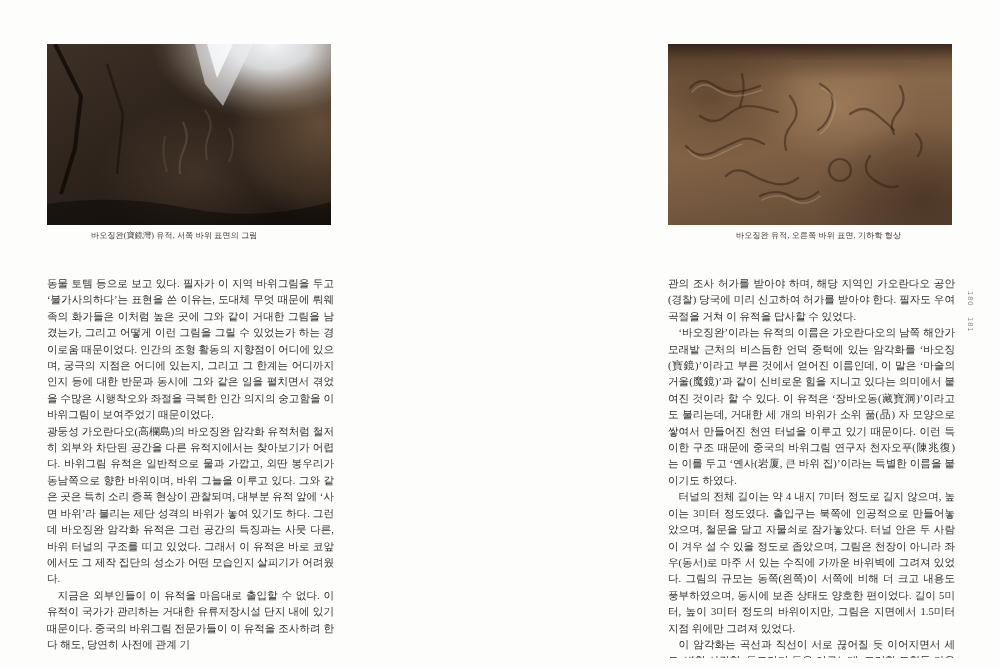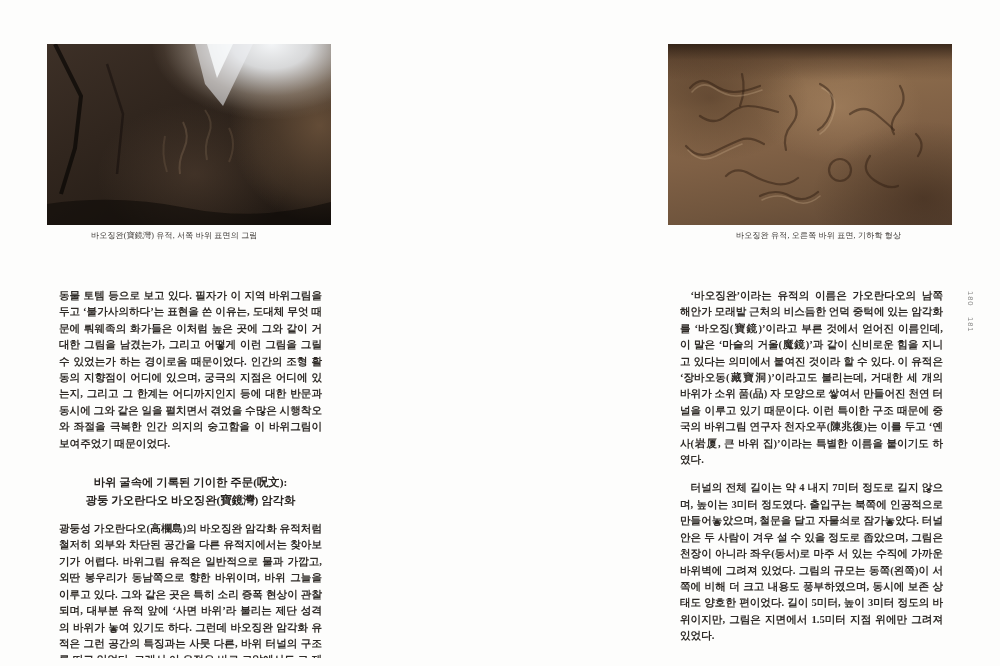--- a/index.html
+++ b/index.html
@@ -41,21 +41,21 @@
   
   .page-body{
     position:absolute;top:276px;width:287px;
     font-size:10.6px;line-height:16.4px;
     text-align:justify;
     overflow:hidden;
     height:382px;
   }
   .body-left{left:47px;}
   .body-right{left:668px;}
-  .page-body p{margin:12px;font-weight:bold;}
+  .page-body p{margin:0;}
   .indent{text-indent:1em;}
   .section-heading{
     margin:21px 0 11px 0;
     text-align:center;
     font-weight:bold;
     font-size:11.4px;
     line-height:18px;
     color:#26221f;
   }
   
@@ -84,24 +84,20 @@
       <path d="M158,66 q9,12 4,24 t-2,26" stroke="rgba(185,155,122,0.18)" stroke-width="2" fill="none"></path>
       <path d="M118,92 q-4,18 2,36" stroke="rgba(185,155,122,0.15)" stroke-width="2" fill="none"></path>
       <path d="M182,84 q8,16 0,34" stroke="rgba(160,130,100,0.2)" stroke-width="2" fill="none"></path>
       <path d="M0,160 Q70,150 140,164 T284,158 L284,181 L0,181 Z" fill="rgba(8,5,3,0.5)"></path>
     </svg>
   </div>
   <div class="caption caption-left">바오징완(寶鏡灣) 유적, 서쪽 바위 표면의 그림</div>
 
   <div class="page-body body-left">
     <p>동물 토템 등으로 보고 있다. 필자가 이 지역 바위그림을 두고 ‘불가사의하다’는 표현을 쓴 이유는, 도대체 무엇 때문에 뤄웨족의 화가들은 이처럼 높은 곳에 그와 같이 거대한 그림을 남겼는가, 그리고 어떻게 이런 그림을 그릴 수 있었는가 하는 경이로움 때문이었다. 인간의 조형 활동의 지향점이 어디에 있으며, 궁극의 지점은 어디에 있는지, 그리고 그 한계는 어디까지인지 등에 대한 반문과 동시에 그와 같은 일을 펼치면서 겪었을 수많은 시행착오와 좌절을 극복한 인간 의지의 숭고함을 이 바위그림이 보여주었기 때문이었다.</p>
-    <div class="section-heading">
-      <div>바위 굴속에 기록된 기이한 주문(呪文):</div>
-      <div>광둥 가오란다오 바오징완(寶鏡灣) 암각화</div>
-    </div>
     <p>광둥성 가오란다오(高欄島)의 바오징완 암각화 유적처럼 철저히 외부와 차단된 공간을 다른 유적지에서는 찾아보기가 어렵다. 바위그림 유적은 일반적으로 물과 가깝고, 외딴 봉우리가 동남쪽으로 향한 바위이며, 바위 그늘을 이루고 있다. 그와 같은 곳은 특히 소리 증폭 현상이 관찰되며, 대부분 유적 앞에 ‘사면 바위’라 불리는 제단 성격의 바위가 놓여 있기도 하다. 그런데 바오징완 암각화 유적은 그런 공간의 특징과는 사뭇 다른, 바위 터널의 구조를 띠고 있었다. 그래서 이 유적은 바로 코앞에서도 그 제작 집단의 성소가 어떤 모습인지 살피기가 어려웠다.</p>
     <p class="indent">지금은 외부인들이 이 유적을 마음대로 출입할 수 없다. 이 유적이 국가가 관리하는 거대한 유류저장시설 단지 내에 있기 때문이다. 중국의 바위그림 전문가들이 이 유적을 조사하려 한다 해도, 당연히 사전에 관계 기</p>
   </div>
 
   <div class="photo photo-right">
     <svg viewBox="0 0 284 181" xmlns="http://www.w3.org/2000/svg">
       <g stroke="rgba(48,30,17,0.5)" stroke-width="2.2" fill="none" stroke-linecap="round">
         <path d="M22,44 q10,-12 22,-4 t22,8 t26,-6"></path>
         <path d="M32,72 q14,10 26,0 t22,-10 t30,6"></path>
         <path d="M18,102 q12,14 28,6 t26,-12 t24,4"></path>
@@ -120,20 +116,21 @@
         <path d="M24,48 q10,-12 22,-4 t22,8 t26,-6"></path>
         <path d="M20,106 q12,14 28,6 t26,-12"></path>
         <path d="M154,44 q16,8 12,24 t-14,22"></path>
         <path d="M94,156 q16,-8 30,0 t28,-4"></path>
       </g>
     </svg>
   </div>
   <div class="caption caption-right">바오징완 유적, 오른쪽 바위 표면, 기하학 형상</div>
 
   <div class="page-body body-right">
+    <p>관의 조사 허가를 받아야 하며, 해당 지역인 가오란다오 공안(경찰) 당국에 미리 신고하여 허가를 받아야 한다. 필자도 우여곡절을 거쳐 이 유적을 답사할 수 있었다.</p>
     <p class="indent">‘바오징완’이라는 유적의 이름은 가오란다오의 남쪽 해안가 모래밭 근처의 비스듬한 언덕 중턱에 있는 암각화를 ‘바오징(寶鏡)’이라고 부른 것에서 얻어진 이름인데, 이 말은 ‘마술의 거울(魔鏡)’과 같이 신비로운 힘을 지니고 있다는 의미에서 붙여진 것이라 할 수 있다. 이 유적은 ‘장바오동(藏寶洞)’이라고도 불리는데, 거대한 세 개의 바위가 소위 품(品) 자 모양으로 쌓여서 만들어진 천연 터널을 이루고 있기 때문이다. 이런 특이한 구조 때문에 중국의 바위그림 연구자 천자오푸(陳兆復)는 이를 두고 ‘옌사(岩厦, 큰 바위 집)’이라는 특별한 이름을 붙이기도 하였다.</p>
     <p class="indent">터널의 전체 길이는 약 4 내지 7미터 정도로 길지 않으며, 높이는 3미터 정도였다. 출입구는 북쪽에 인공적으로 만들어놓았으며, 철문을 달고 자물쇠로 잠가놓았다. 터널 안은 두 사람이 겨우 설 수 있을 정도로 좁았으며, 그림은 천장이 아니라 좌우(동서)로 마주 서 있는 수직에 가까운 바위벽에 그려져 있었다. 그림의 규모는 동쪽(왼쪽)이 서쪽에 비해 더 크고 내용도 풍부하였으며, 동시에 보존 상태도 양호한 편이었다. 길이 5미터, 높이 3미터 정도의 바위이지만, 그림은 지면에서 1.5미터 지점 위에만 그려져 있었다.</p>
     <p class="indent">이 암각화는 곡선과 직선이 서로 끊어질 듯 이어지면서 세모, 변형 사각형, 동그라미 등을 이루는데, 그러한 도형들 가운데에는 점이 찍혀 있거나 짧은 선을 반복적으로 그어 무언가 특별한 의미를 담고 있는 부호 내지는 형상을 만들고 있다. 이들 가운데서 가장 단순한 것은 삼각형이나 역삼각형의 중간에 점이 찍혀 있거나 꼭짓점에 세로선이 새겨진 것인데, 이것</p>
   </div>
 
   <div class="page-numbers">
     <span>180</span>
     <span>181</span>
   </div>
 

